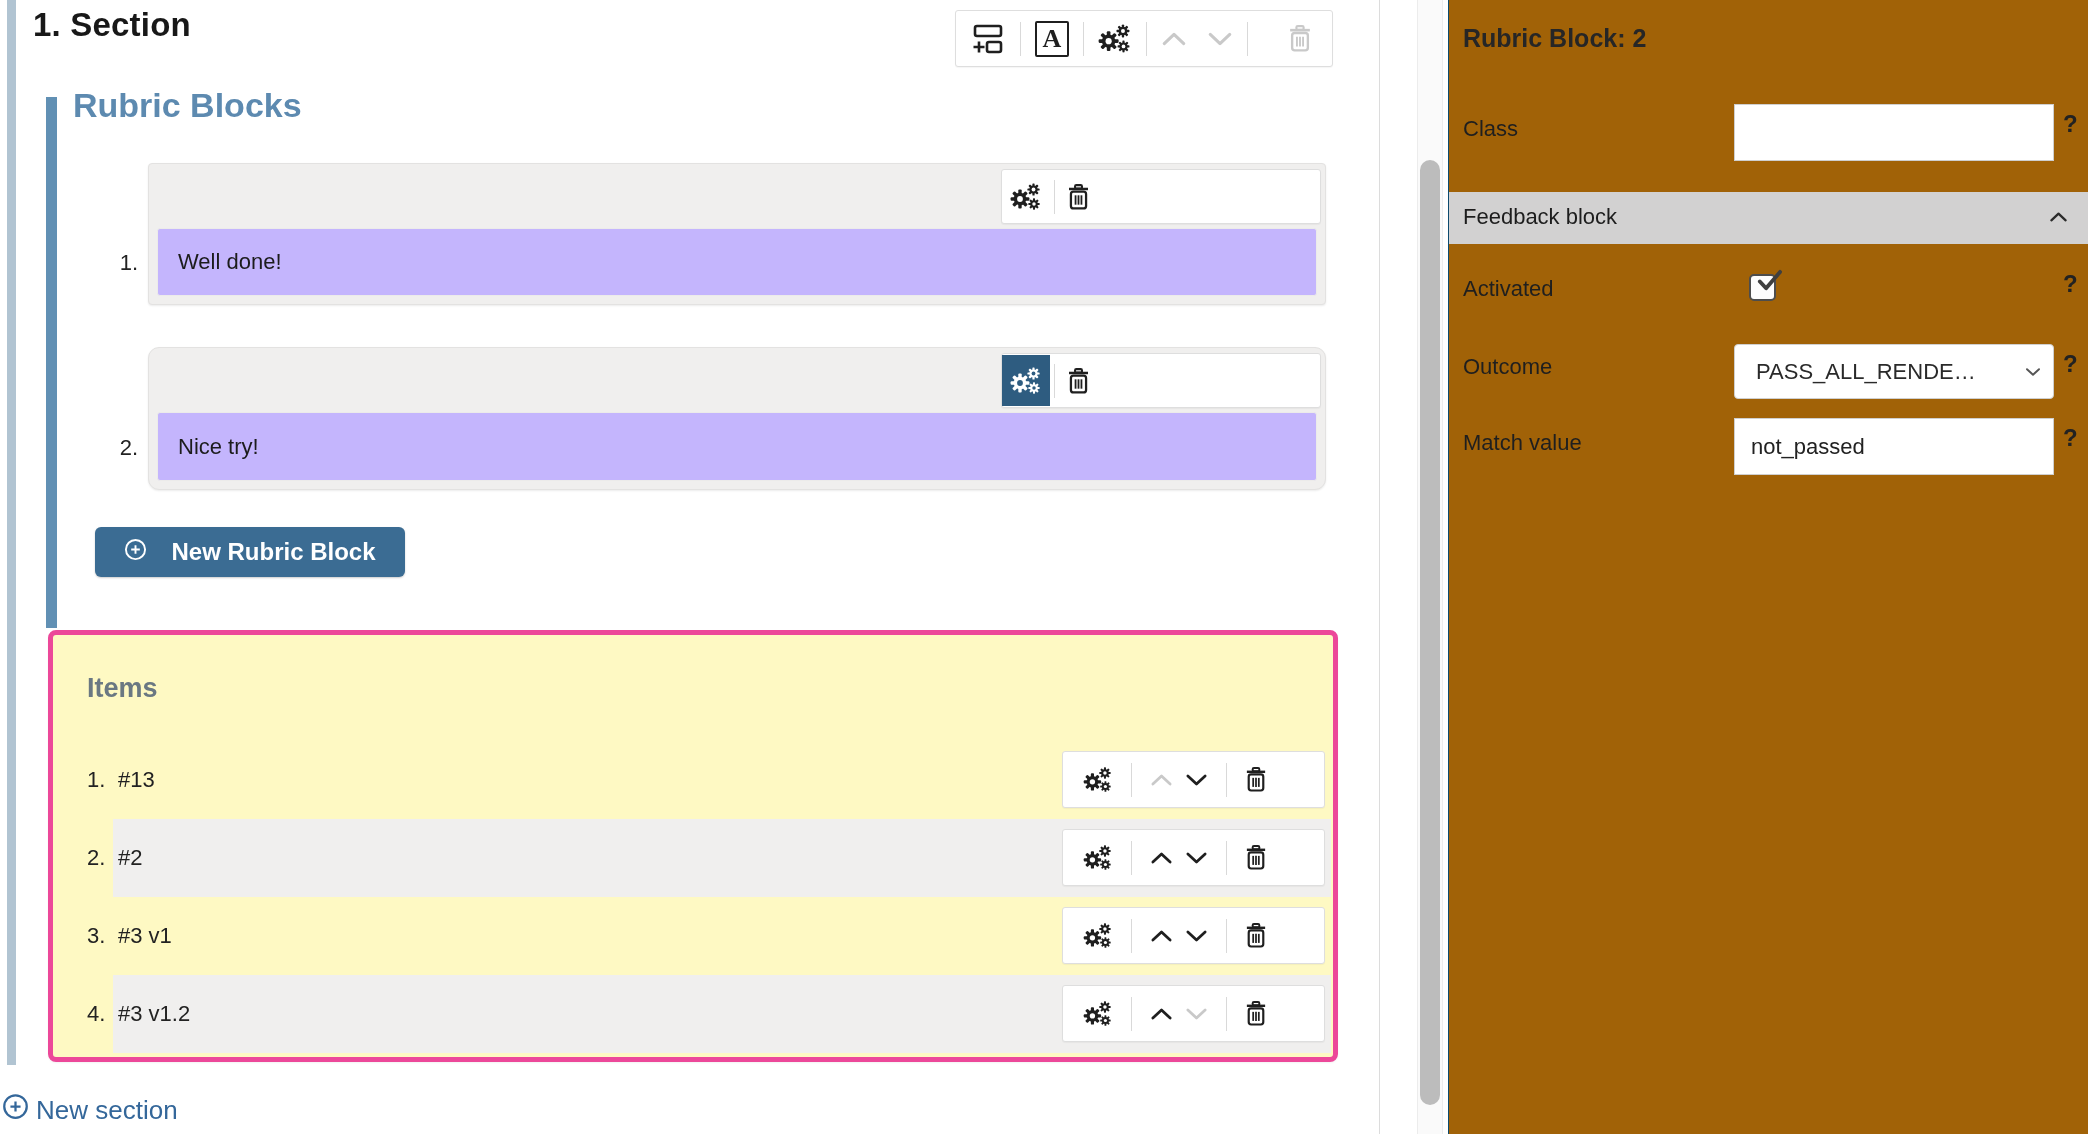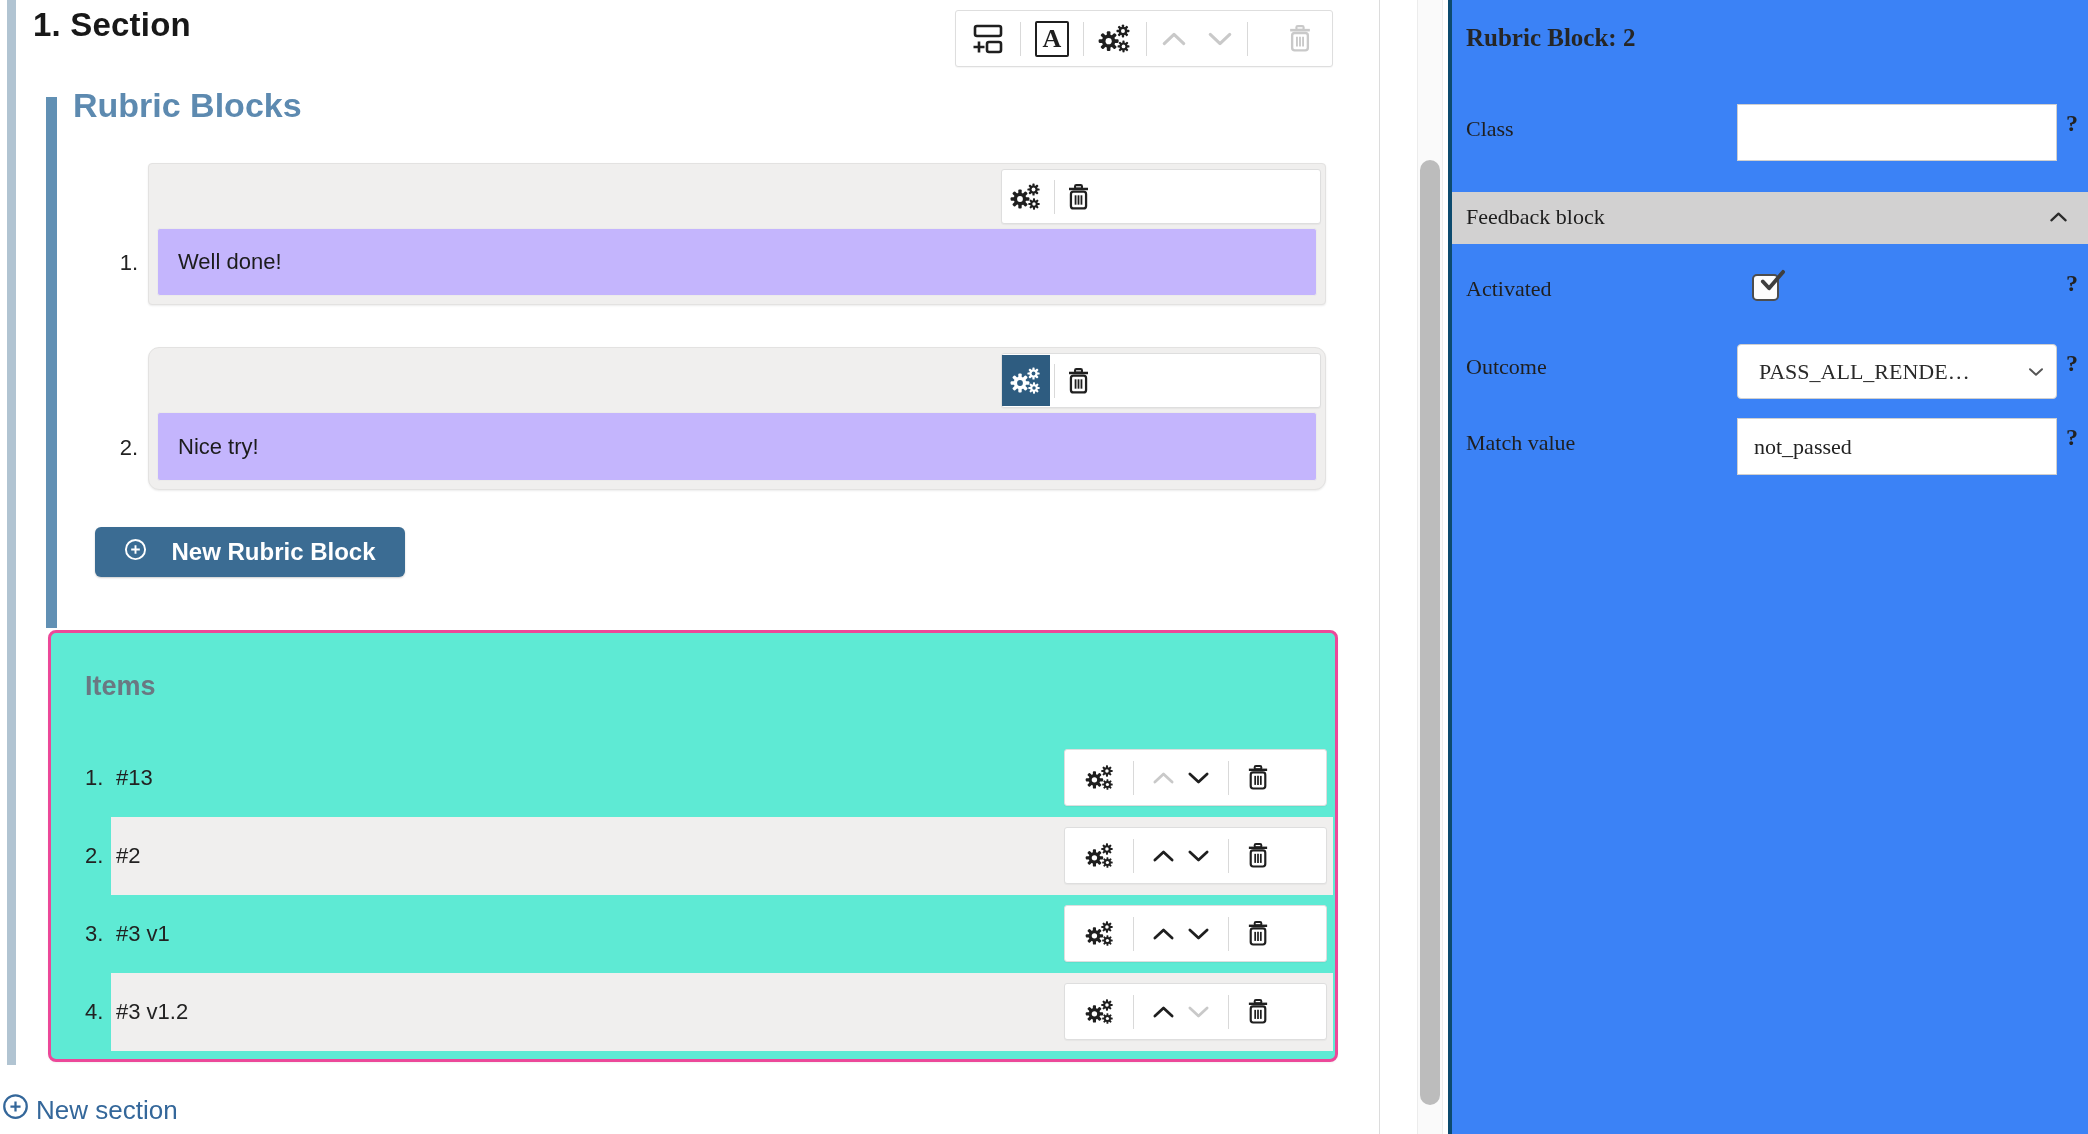--- a/index.html
+++ b/index.html
@@ -70,21 +70,21 @@
   .new-rubric-btn {
     left:95px; top:527px; width:310px; height:50px;
     background:#3b6c93; border:none; border-radius:6px; cursor:pointer;
     display:flex; align-items:center; justify-content:center; gap:24px;
     color:#fff; font-size:24px; font-weight:bold; font-family:inherit;
     box-shadow:0 1px 2px rgba(0,0,0,.2);
   }
 
   .items-panel {
     left:48px; top:630px; width:1290px; height:432px;
-    background:#5eead4; border:3px solid #ec4899; border-radius:8px;
+    background:#fef9c3; border:5px solid #ec4899; border-radius:8px;
     box-shadow:0 1px 2px rgba(0,0,0,.05);
   }
   .items-heading { left:34px; top:38px; font-size:27px; color:#6a7882; }
   .item-row { left:0; width:100%; height:78px; }
   .item-row .stripe { left:60px; right:2px; top:0; bottom:0; background:#f0efee; }
   .item-num  { left:34px; top:26px; font-size:22px; color:#222; }
   .item-label{ left:65px; top:26px; font-size:22px; color:#222; }
   .row-1 { top:106px; } .row-2 { top:184px; } .row-3 { top:262px; } .row-4 { top:340px; }
   .mini-toolbar { right:8px; top:10px; width:263px; height:57px; padding:0 14px; gap:0; }
   .mini-toolbar .tb-sep { margin:0 12px; }
@@ -95,21 +95,21 @@
     color:#34679a; font-size:26px; cursor:pointer; background:none; border:none; font-family:inherit;
   }
 
   
   .content-edge { left:1379px; top:0; width:1px; height:1134px; background:#dcdcdc; }
   .scroll-track { left:1417px; top:0; width:26px; height:1134px; background:#fafafa;
                   border-left:1px solid #ececec; border-right:1px solid #ececec; }
   .scroll-thumb { left:1420px; top:160px; width:20px; height:945px; background:#bcbcbc; border-radius:10px; }
 
   
-  .props { left:1448px; top:0; right:0; bottom:0; background:#3b82f6; border-left:4px solid #0c4a6e;font-family:Liberation Serif, serif; }
+  .props { left:1448px; top:0; right:0; bottom:0; background:#a16207; border-left:1px solid #0c4a6e; }
   .props-title { left:14px; top:24px; font-size:25px; color:#262626; }
   .prop-label { left:14px; font-size:22px; color:#1f1f1f; }
   .lbl-class    { top:116px; }
   .lbl-activated{ top:276px; }
   .lbl-outcome  { top:354px; }
   .lbl-match    { top:430px; }
   .prop-help { left:614px; font-size:24px; font-weight:bold; color:#222; cursor:pointer; }
   .help-class    { top:110px; }
   .help-activated{ top:270px; }
   .help-outcome  { top:350px; }

